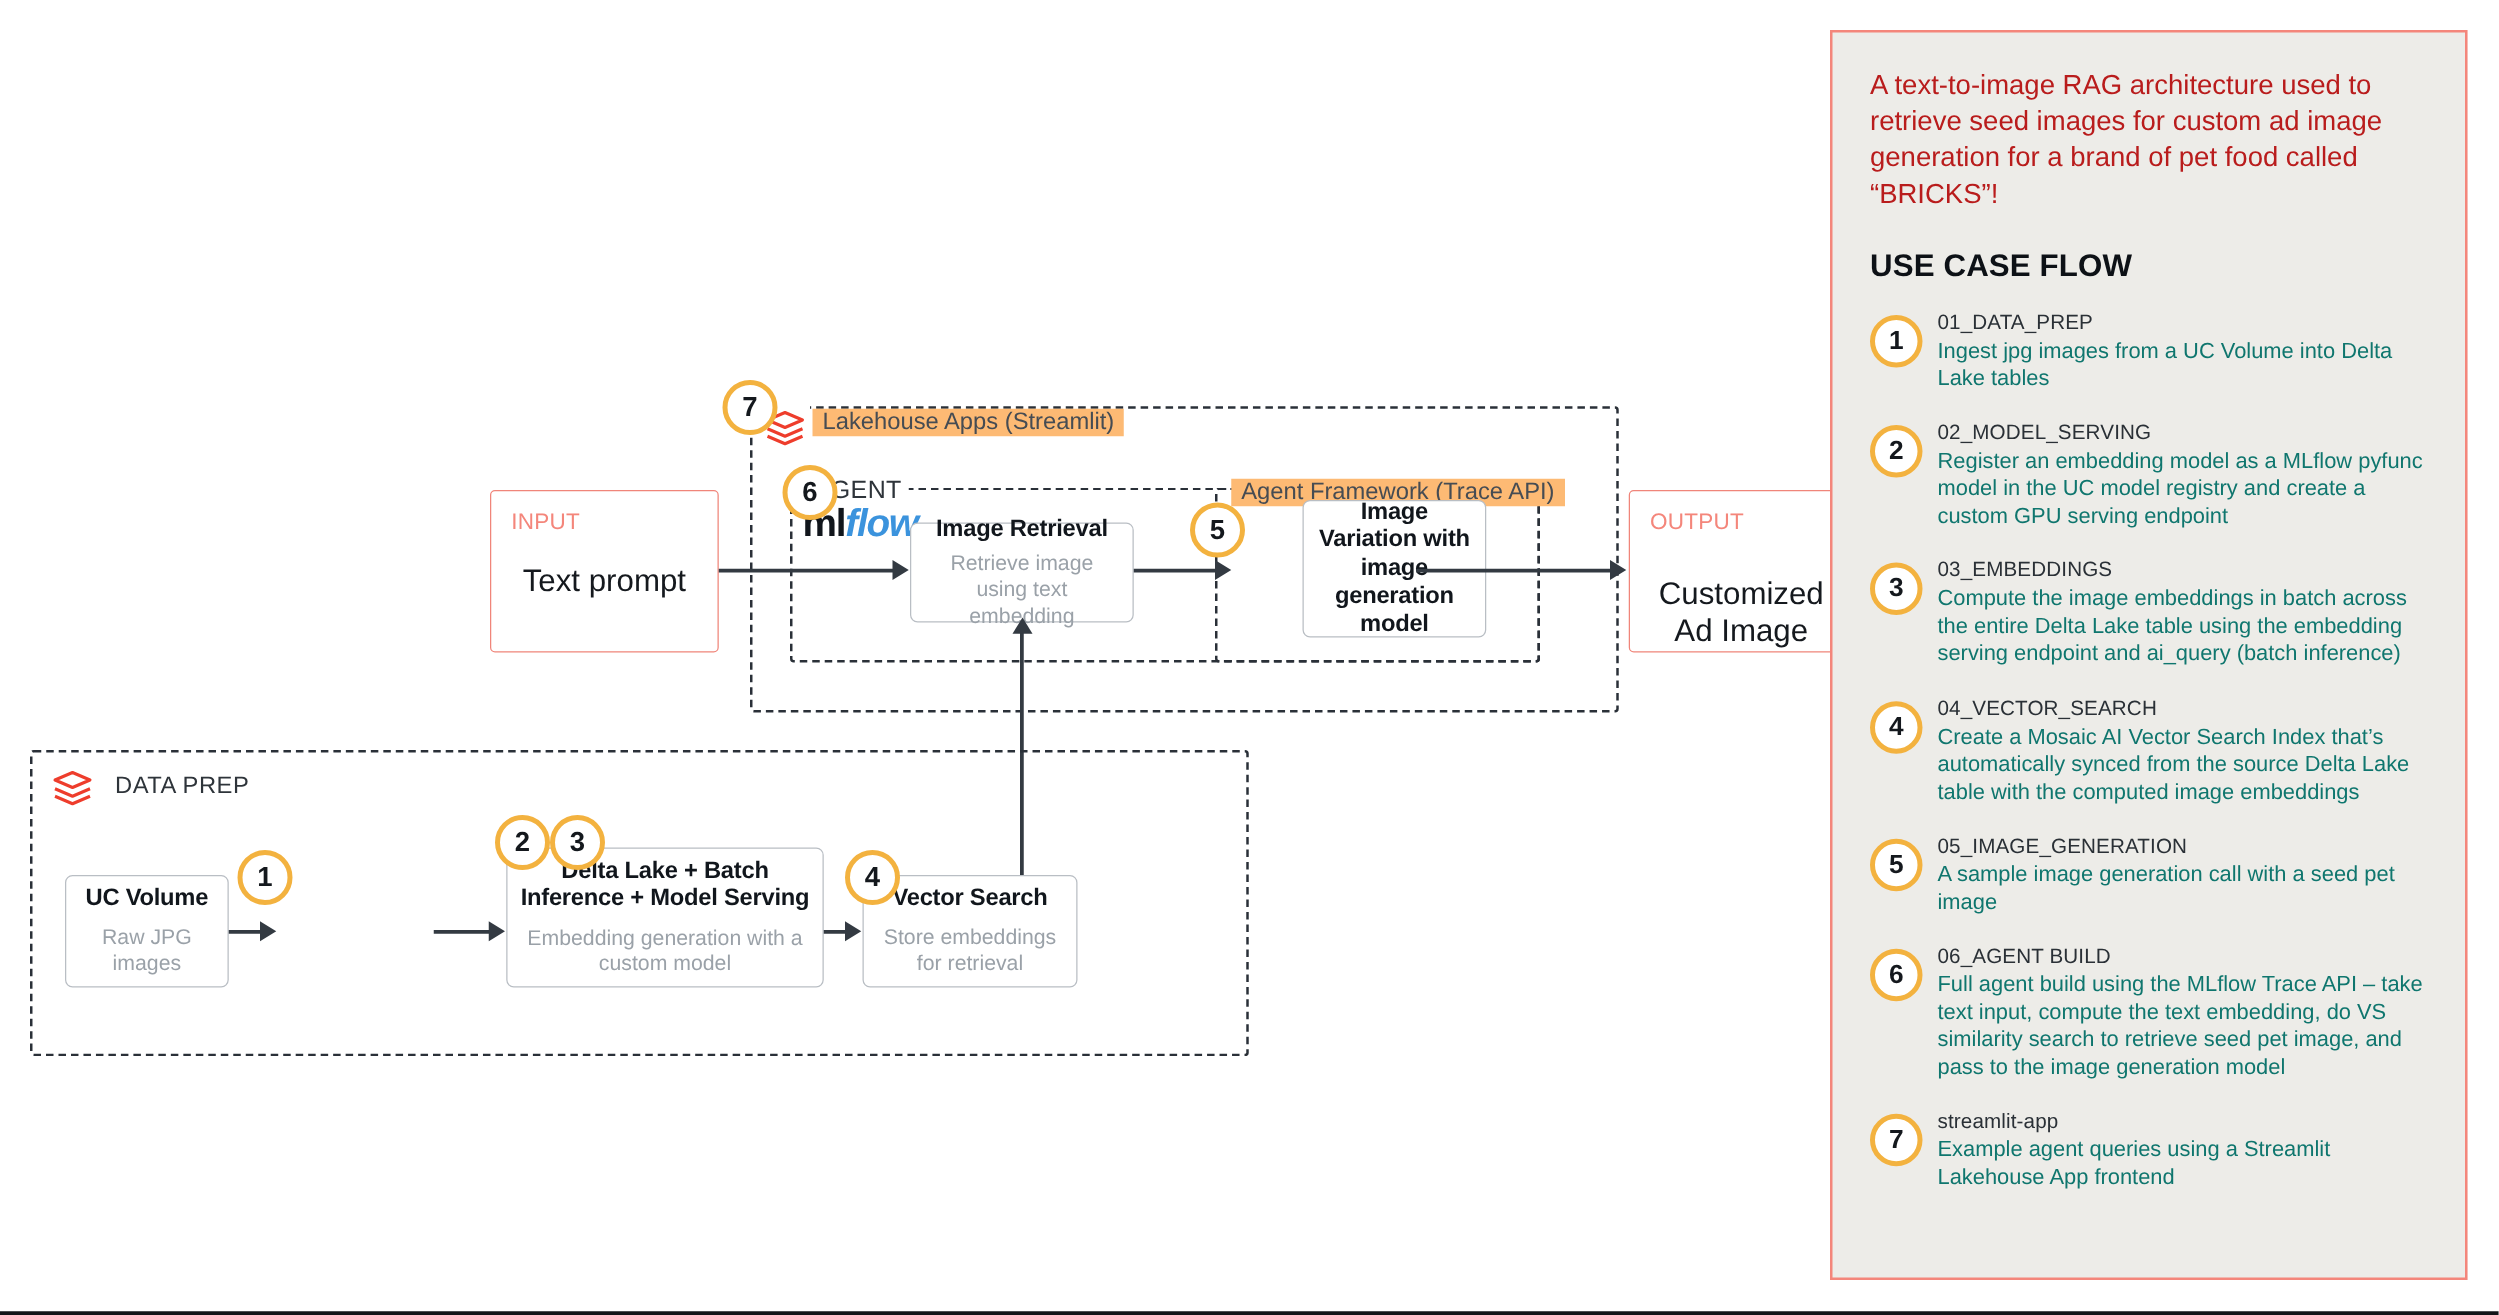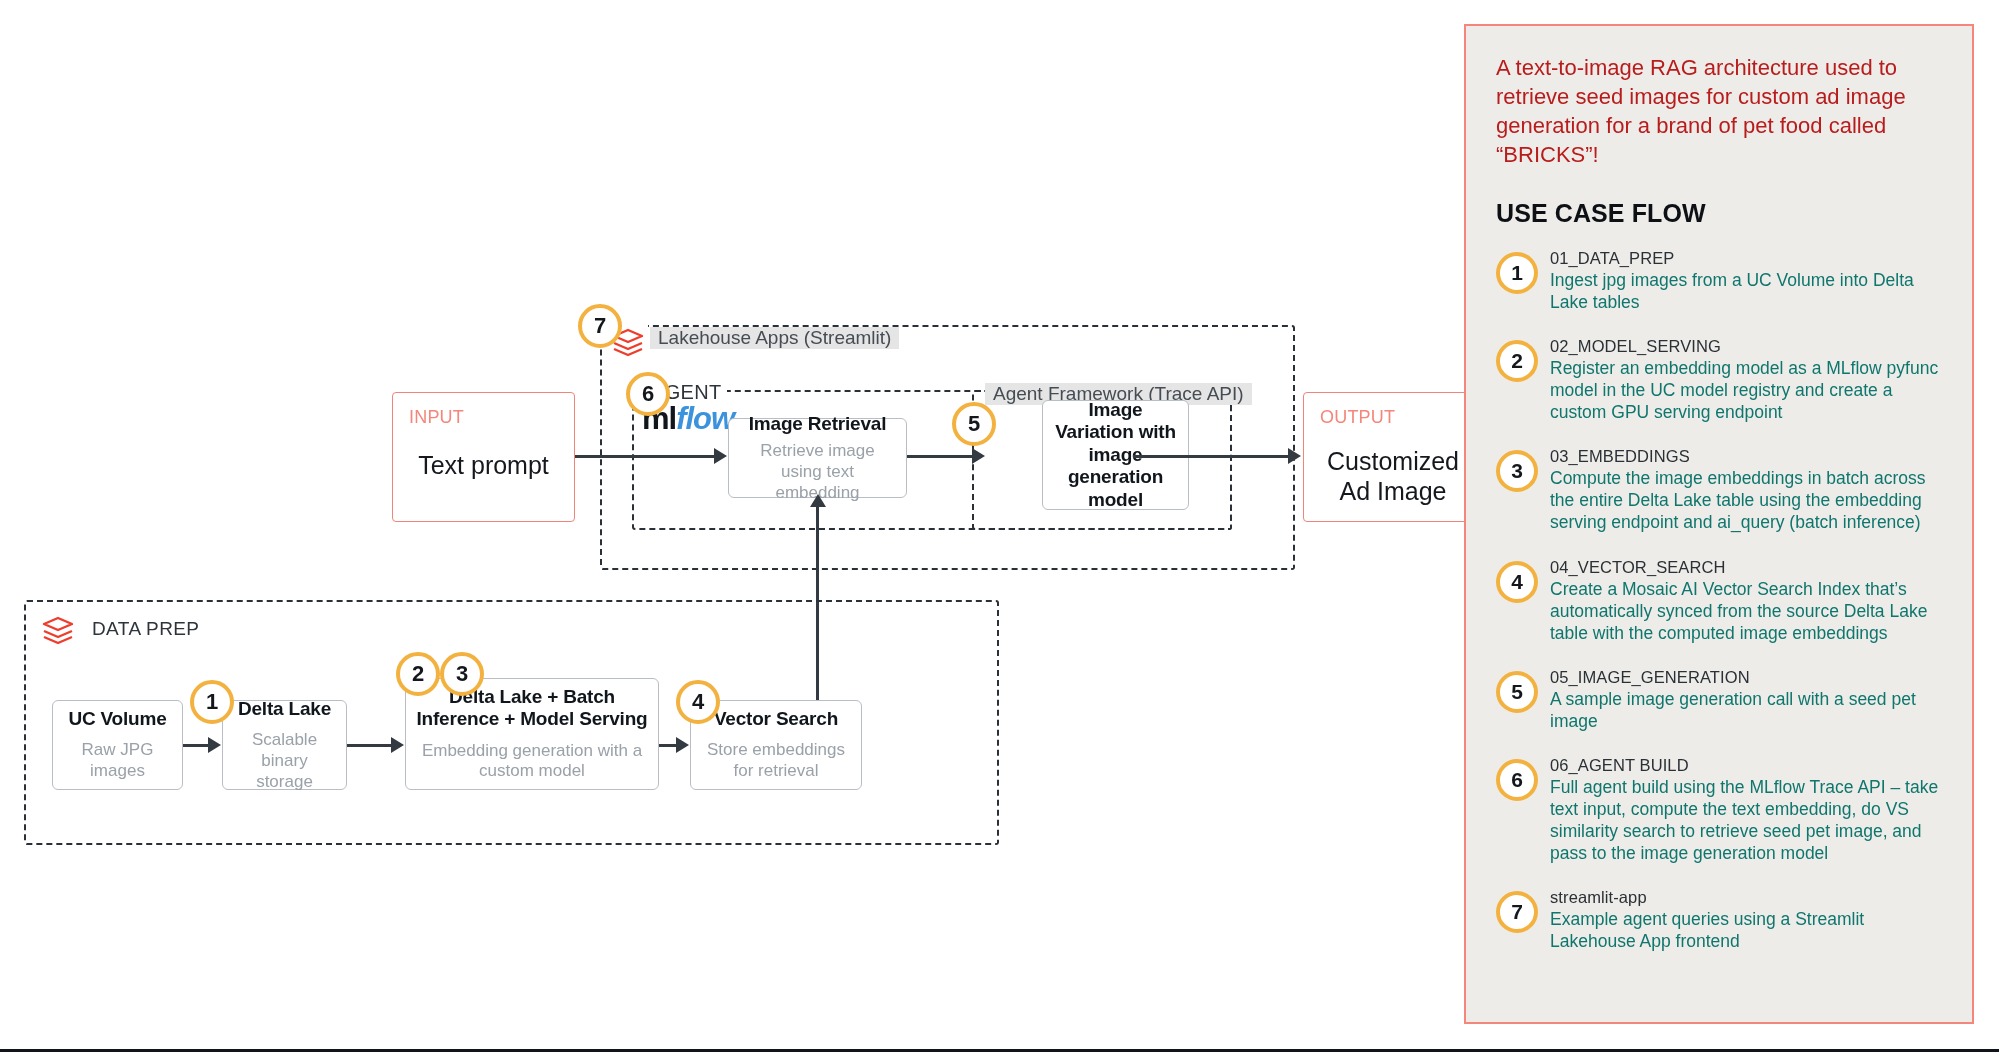--- a/index.html
+++ b/index.html
@@ -46,34 +46,34 @@
     padding: 14px 16px;
   }
   .iobox .iolabel {
     color: #f4867b; font-size: 18px; letter-spacing: .2px;
   }
   .iobox .iotext {
     color: #15191e; font-size: 25px; text-align: center;
     line-height: 1.2;
     margin-top: 22px;
   }
-  .iobox.out .iotext { margin-top: 18px; }
+  .iobox.out .iotext { margin-top: 32px; }
 
   
   .dashed {
     position: absolute;
     border: 2.4px dashed #2a3038;
     border-radius: 3px;
     background: transparent;
   }
   .dashed.thin { border-width: 2px; }
   .dash-label {
     position: absolute;
     font-size: 19px; color: #464c53;
-    background: #e5e5e5;
+    background: #fdba74;
     padding: 0 8px;
     white-space: nowrap;
   }
   .dash-label.dark { color: #2e343a; letter-spacing: .4px; }
 
   
   .badge {
     position: absolute;
     width: 44px; height: 44px; border-radius: 50%;
     border: 4px solid #f3b23f;
@@ -220,24 +220,20 @@
       </g>
     </svg>
   </div>
   <div class="dash-label dark" style="left:84px; top:618px; background:transparent;">DATA PREP</div>
 
   <div class="fbox" style="left:52px; top:700px; width:131px; height:90px;">
     <div class="ftitle">UC Volume</div>
     <div class="fsub">Raw JPG images</div>
   </div>
 
-  <div class="fbox" style="left:222px; top:700px; width:125px; height:90px;">
-    <div class="ftitle">Delta Lake</div>
-    <div class="fsub">Scalable binary storage</div>
-  </div>
   <div class="badge" style="left:190px; top:680px;">1</div>
 
   <div class="fbox" style="left:405px; top:678px; width:254px; height:112px;">
     <div class="ftitle">Delta Lake + Batch Inference + Model Serving</div>
     <div class="fsub">Embedding generation with a custom model</div>
   </div>
   <div class="badge" style="left:396px; top:652px;">2</div>
   <div class="badge" style="left:440px; top:652px;">3</div>
 
   <div class="fbox" style="left:690px; top:700px; width:172px; height:90px;">

